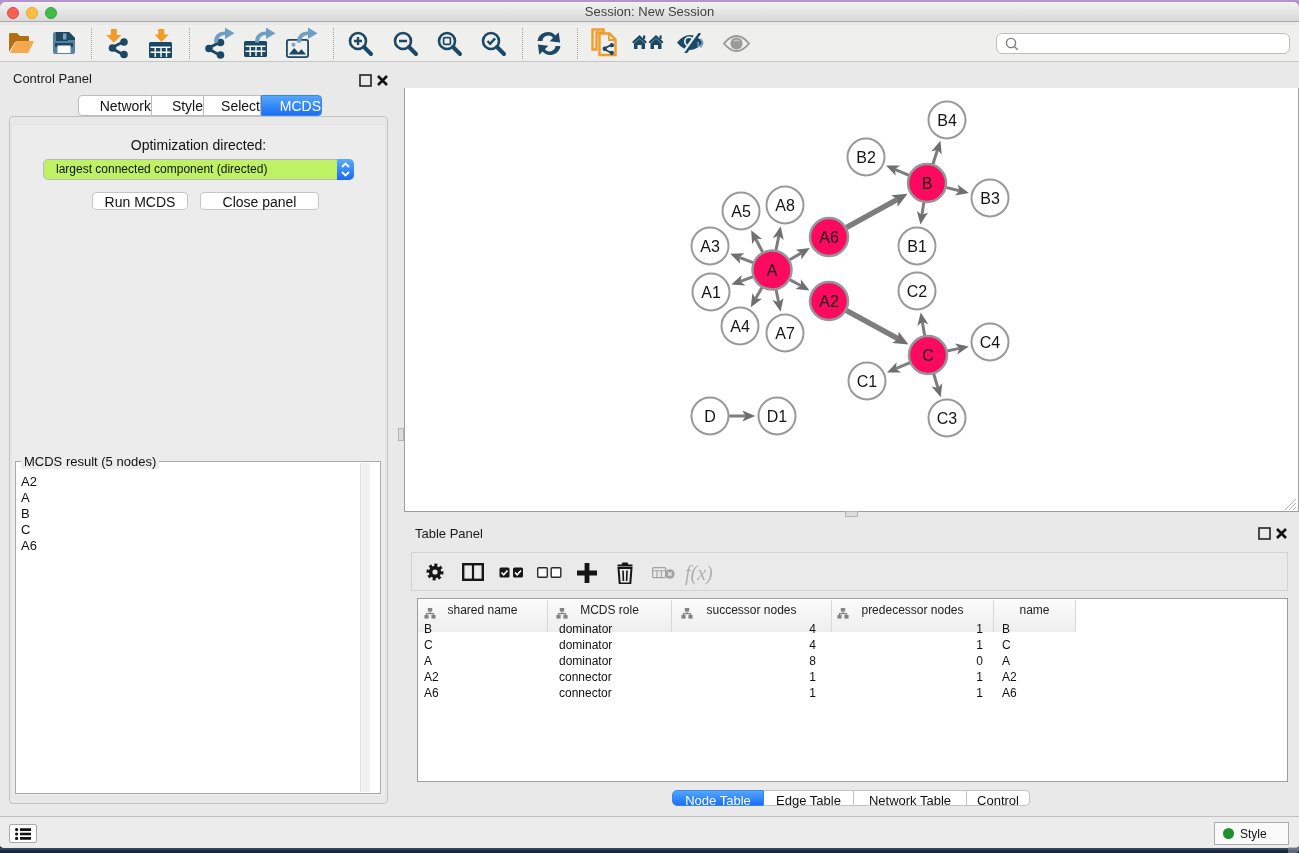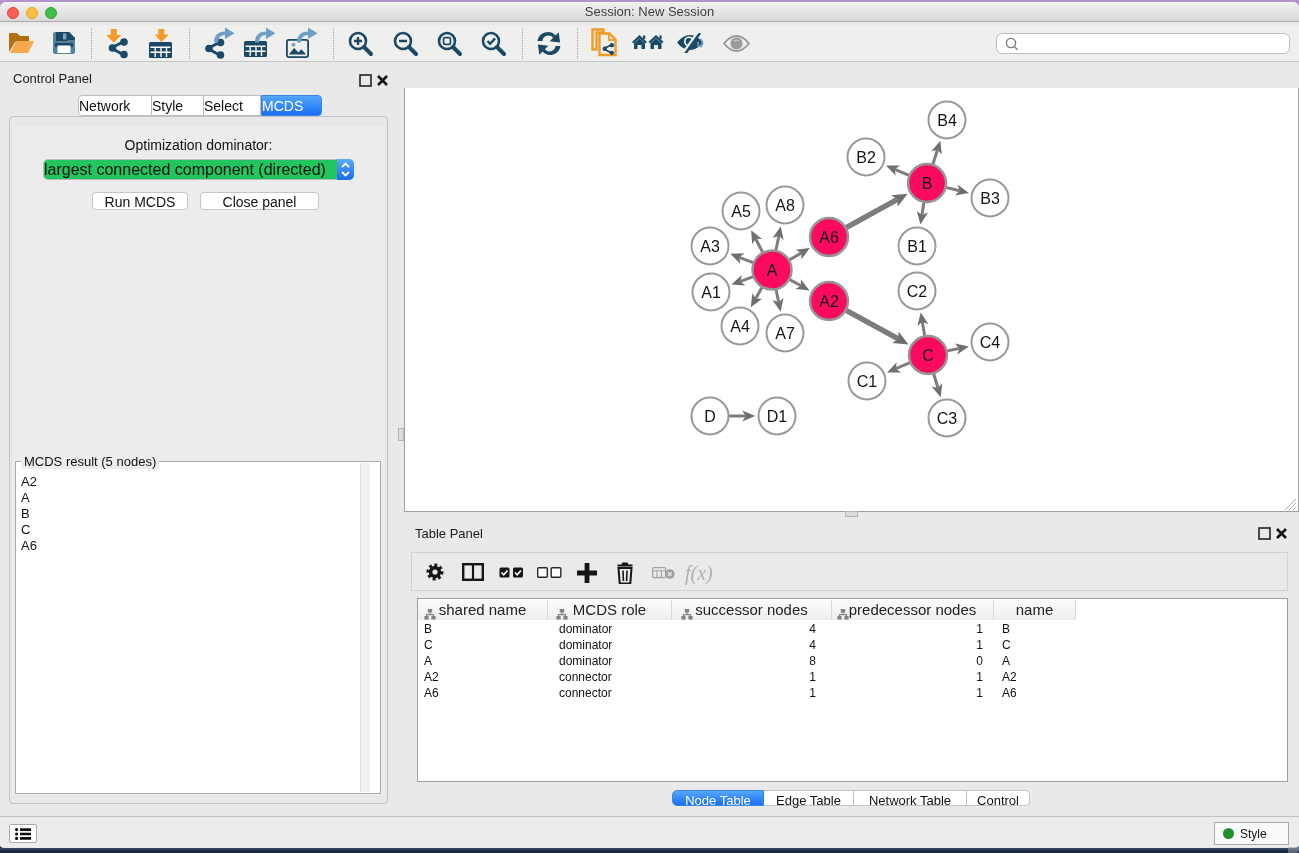--- a/index.html
+++ b/index.html
@@ -11,30 +11,30 @@
  background:linear-gradient(#f2f2f2,#d8d8d8);border-bottom:1px solid #ababab;
  text-align:center;font-size:13px;color:#3e3e3e;line-height:20px}
 .light{position:absolute;top:5px;width:12px;height:12px;border-radius:50%}
 .toolbar{position:absolute;left:0;top:25px;width:100%;height:37px;background:#efefee;
  border-bottom:1px solid #c6c6c6}
 .tsep{position:absolute;top:28px;height:31px;width:0;border-left:1px dotted #9f9f9f}
 .search{position:absolute;left:996px;top:33px;width:294px;height:21px;background:#fff;
  border:1px solid #bdbdbd;border-radius:6px}
 .panel-title{font-size:13px;color:#1a1a1a}
 .tab{position:absolute;top:95px;height:21px;background:#fff;border:1px solid #bcbcbc;
- font-size:14px;color:#111;text-align:left;line-height:20px}
+ font-size:14px;color:#111;text-align:right;line-height:20px}
 .btn{position:absolute;background:#fff;border:1px solid #c6c6c6;border-radius:4px;
  font-size:14px;color:#111;text-align:center}
 .wtitle{position:absolute;left:404px;top:64px;width:895px;height:24px;
  background:linear-gradient(#f5f5f5,#d4d4d4);border:1px solid #9e9e9e;border-bottom:1px solid #a9a9a9;
  border-radius:5px 5px 0 0;text-align:center;font-size:14px;color:#333;line-height:23px}
 .trow{font-size:12px;color:#111}
 .trow span{top:1px}
-.hcell{position:absolute;top:600px;height:20px;background:linear-gradient(#fbfbfb,#eeeeee);
- border-right:1px solid #d8d8d8;font-size:15px;color:#222;text-align:center;line-height:20px}
+.hcell{position:absolute;top:600px;height:32px;background:linear-gradient(#fbfbfb,#eeeeee);
+ border-right:1px solid #d8d8d8;font-size:12px;color:#222;text-align:center;line-height:20px}
 .btab{position:absolute;top:790px;height:16px;background:#fff;border:1px solid #c3c3c3;
  font-size:13px;color:#111;text-align:center;line-height:20px}
 .blue{background:linear-gradient(#53a7fb,#1c6ef5) !important;color:#fff !important;border-color:#3a86e8 !important}
 </style></head><body>
 <div class="app">
     <div class="abs" style="left:0;top:-2px;width:1299px;height:853px">
 <div class="titlebar">Session: New Session
  <div class="light" style="left:6.5px;background:#f95f57;border:0.5px solid #e0443e"></div>
  <div class="light" style="left:25.5px;background:#fbbe3f;border:0.5px solid #e0a52f"></div>
  <div class="light" style="left:45px;background:#3ebb49;border:0.5px solid #2ba637"></div>
@@ -166,22 +166,22 @@
 <svg class="abs" style="left:359px;top:74px" width="30" height="13" viewBox="0 0 30 13">
  <rect x="1" y="1" width="11" height="11" fill="none" stroke="#222" stroke-width="1.6"></rect>
  <path d="M19,2 l9,9 M28,2 l-9,9" stroke="#111" stroke-width="2.6"></path>
       </svg>
 <div class="tab" style="left:78px;width:74px;border-radius:4px 0 0 4px">Network</div>
 <div class="tab" style="left:152px;width:52px;border-left:0">Style</div>
 <div class="tab" style="left:204px;width:57px;border-left:0">Select</div>
 <div class="tab blue" style="left:261px;width:61px;border-radius:0 4px 4px 0">MCDS</div>
 <div class="abs" style="left:9px;top:116px;width:379px;height:688px;border:1px solid #c2c2c2;border-radius:4px;background:#e8e8e8"></div>
 <div class="abs" style="left:11px;top:124px;width:375px;height:673px;background:#ececec;border:1px solid #e4e4e4"></div>
-<div class="abs" style="left:0px;top:137px;width:397px;text-align:center;font-size:14px;color:#111">Optimization dominator:</div>
-<div class="abs" style="left:43px;top:159px;width:311px;height:21px;background:#22c55e;border:1px solid #b9b9b9;border-radius:5px;font-size:16px;color:#111;line-height:19px;">largest connected component (directed)
+<div class="abs" style="left:0px;top:137px;width:397px;text-align:center;font-size:14px;color:#111">Optimization directed:</div>
+<div class="abs" style="left:43px;top:159px;width:311px;height:21px;background:#bef264;border:1px solid #b9b9b9;border-radius:5px;font-size:12px;color:#111;line-height:19px;padding-left:12px">largest connected component (directed)
   <div class="abs" style="right:-1px;top:-1px;width:17px;height:21px;background:linear-gradient(#5babfc,#1a6af0);border-radius:0 5px 5px 0">
   <svg width="17" height="21" viewBox="0 0 17 21">
             <path d="M5,8 l3.5,-3.5 L12,8 M5,13 l3.5,3.5 L12,13" fill="none" stroke="#fff" stroke-width="1.8"></path>
           </svg></div>
 </div>
 <div class="btn" style="left:92px;top:192px;width:96px;height:18px;line-height:18px">Run MCDS</div>
 <div class="btn" style="left:200px;top:192px;width:119px;height:18px;line-height:18px">Close panel</div>
 <div class="abs" style="left:15px;top:461px;width:366px;height:333px;border:1px solid #a9a9a9;background:#fff"></div>
 <div class="abs" style="left:21px;top:454px;background:#ececec;padding:0 3px;font-size:13px;color:#111">MCDS result (5 nodes)</div>
 <div class="abs" style="left:360px;top:463px;width:10px;height:329px;background:#f1f1f1;border-left:1px solid #e2e2e2"></div>

